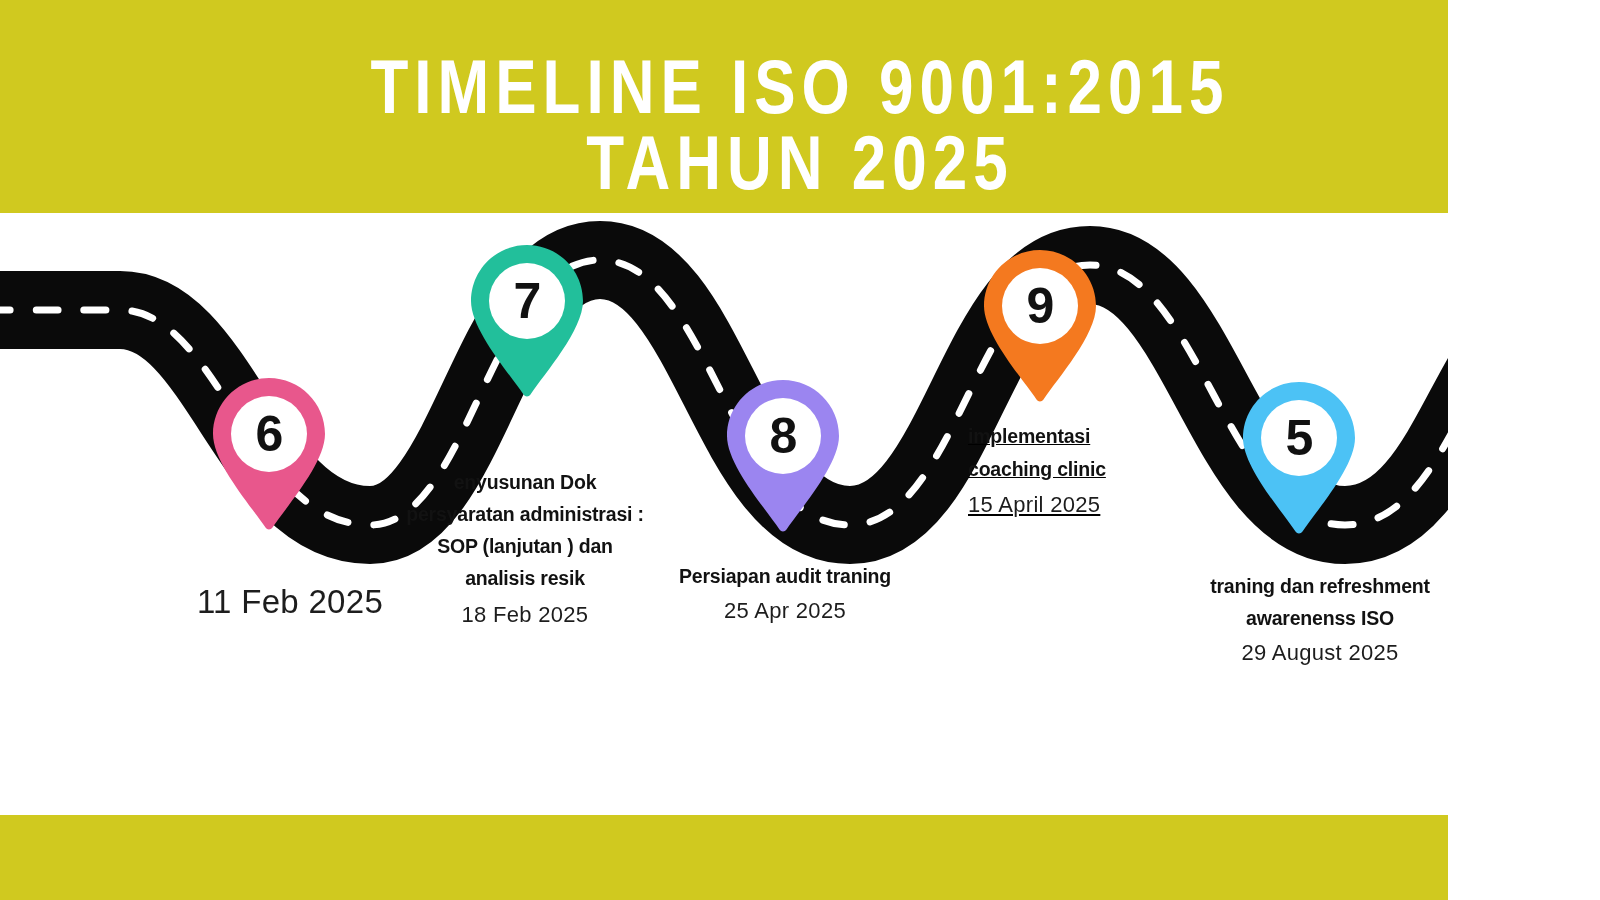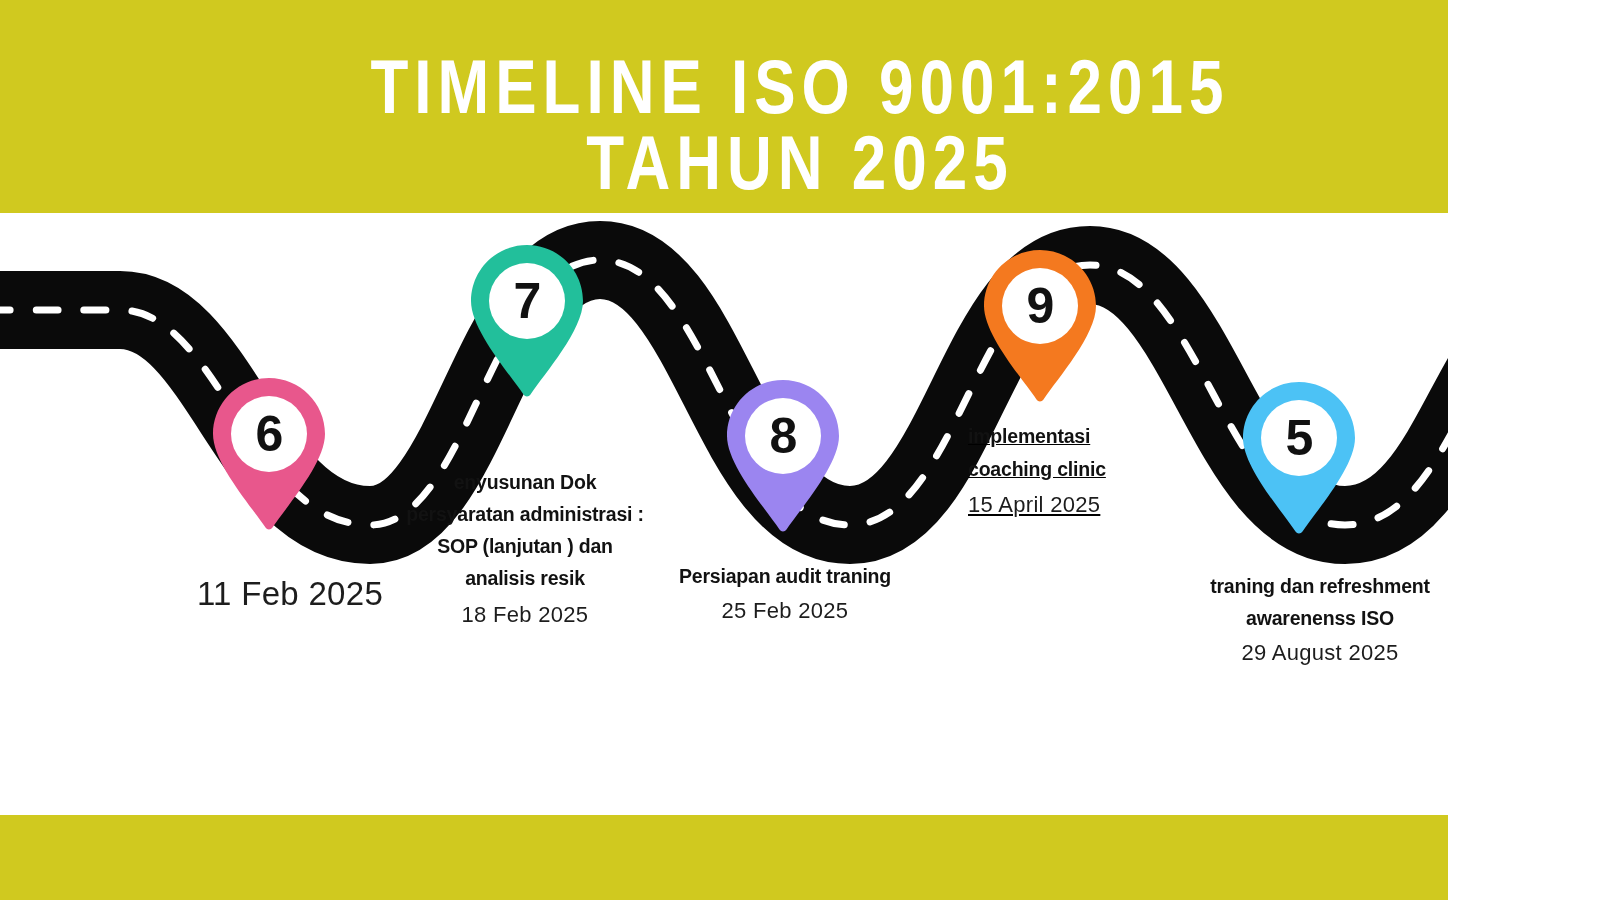--- a/index.html
+++ b/index.html
@@ -113,21 +113,21 @@
     font-size: 22px;
     line-height: 34px;
     letter-spacing: 0.3px;
     margin-top: 2px;
   }
   .label-center { text-align: center; }
   .label-left   { text-align: left; text-decoration: underline; }
 
   
   #label-6 { left: 95px;   top: 560px; width: 390px; }
-  #label-6 .label-date { font-size: 33px; line-height: 48px; margin-top: 10px; }
+  #label-6 .label-date { font-size: 33px; line-height: 48px; margin-top: 18px; }
   #label-7 { left: 400px;  top: 466px; width: 250px; }
   #label-7 .label-date { margin-top: 4px; }
   #label-8 { left: 645px;  top: 560px; width: 280px; }
   #label-9 { left: 968px;  top: 420px; width: 230px; }
   #label-9 .label-title { line-height: 33px; }
   #label-10{ left: 1175px; top: 570px; width: 290px; }
 </style>
 </head>
 <body>
 
@@ -210,21 +210,21 @@
   <div class="label-block label-center" id="label-7">
     <div class="label-title">enyusunan Dok
 persyaratan administrasi :
 SOP (lanjutan ) dan
 analisis resik</div>
     <div class="label-date">18 Feb 2025</div>
   </div>
 
   <div class="label-block label-center" id="label-8">
     <div class="label-title">Persiapan audit traning</div>
-    <div class="label-date">25 Feb 2025</div>
+    <div class="label-date">25 Apr 2025</div>
   </div>
 
   <div class="label-block label-left" id="label-9">
     <div class="label-title">implementasi
 coaching clinic</div>
     <div class="label-date">15 April 2025</div>
   </div>
 
   <div class="label-block label-center" id="label-10">
     <div class="label-title">traning dan refreshment

